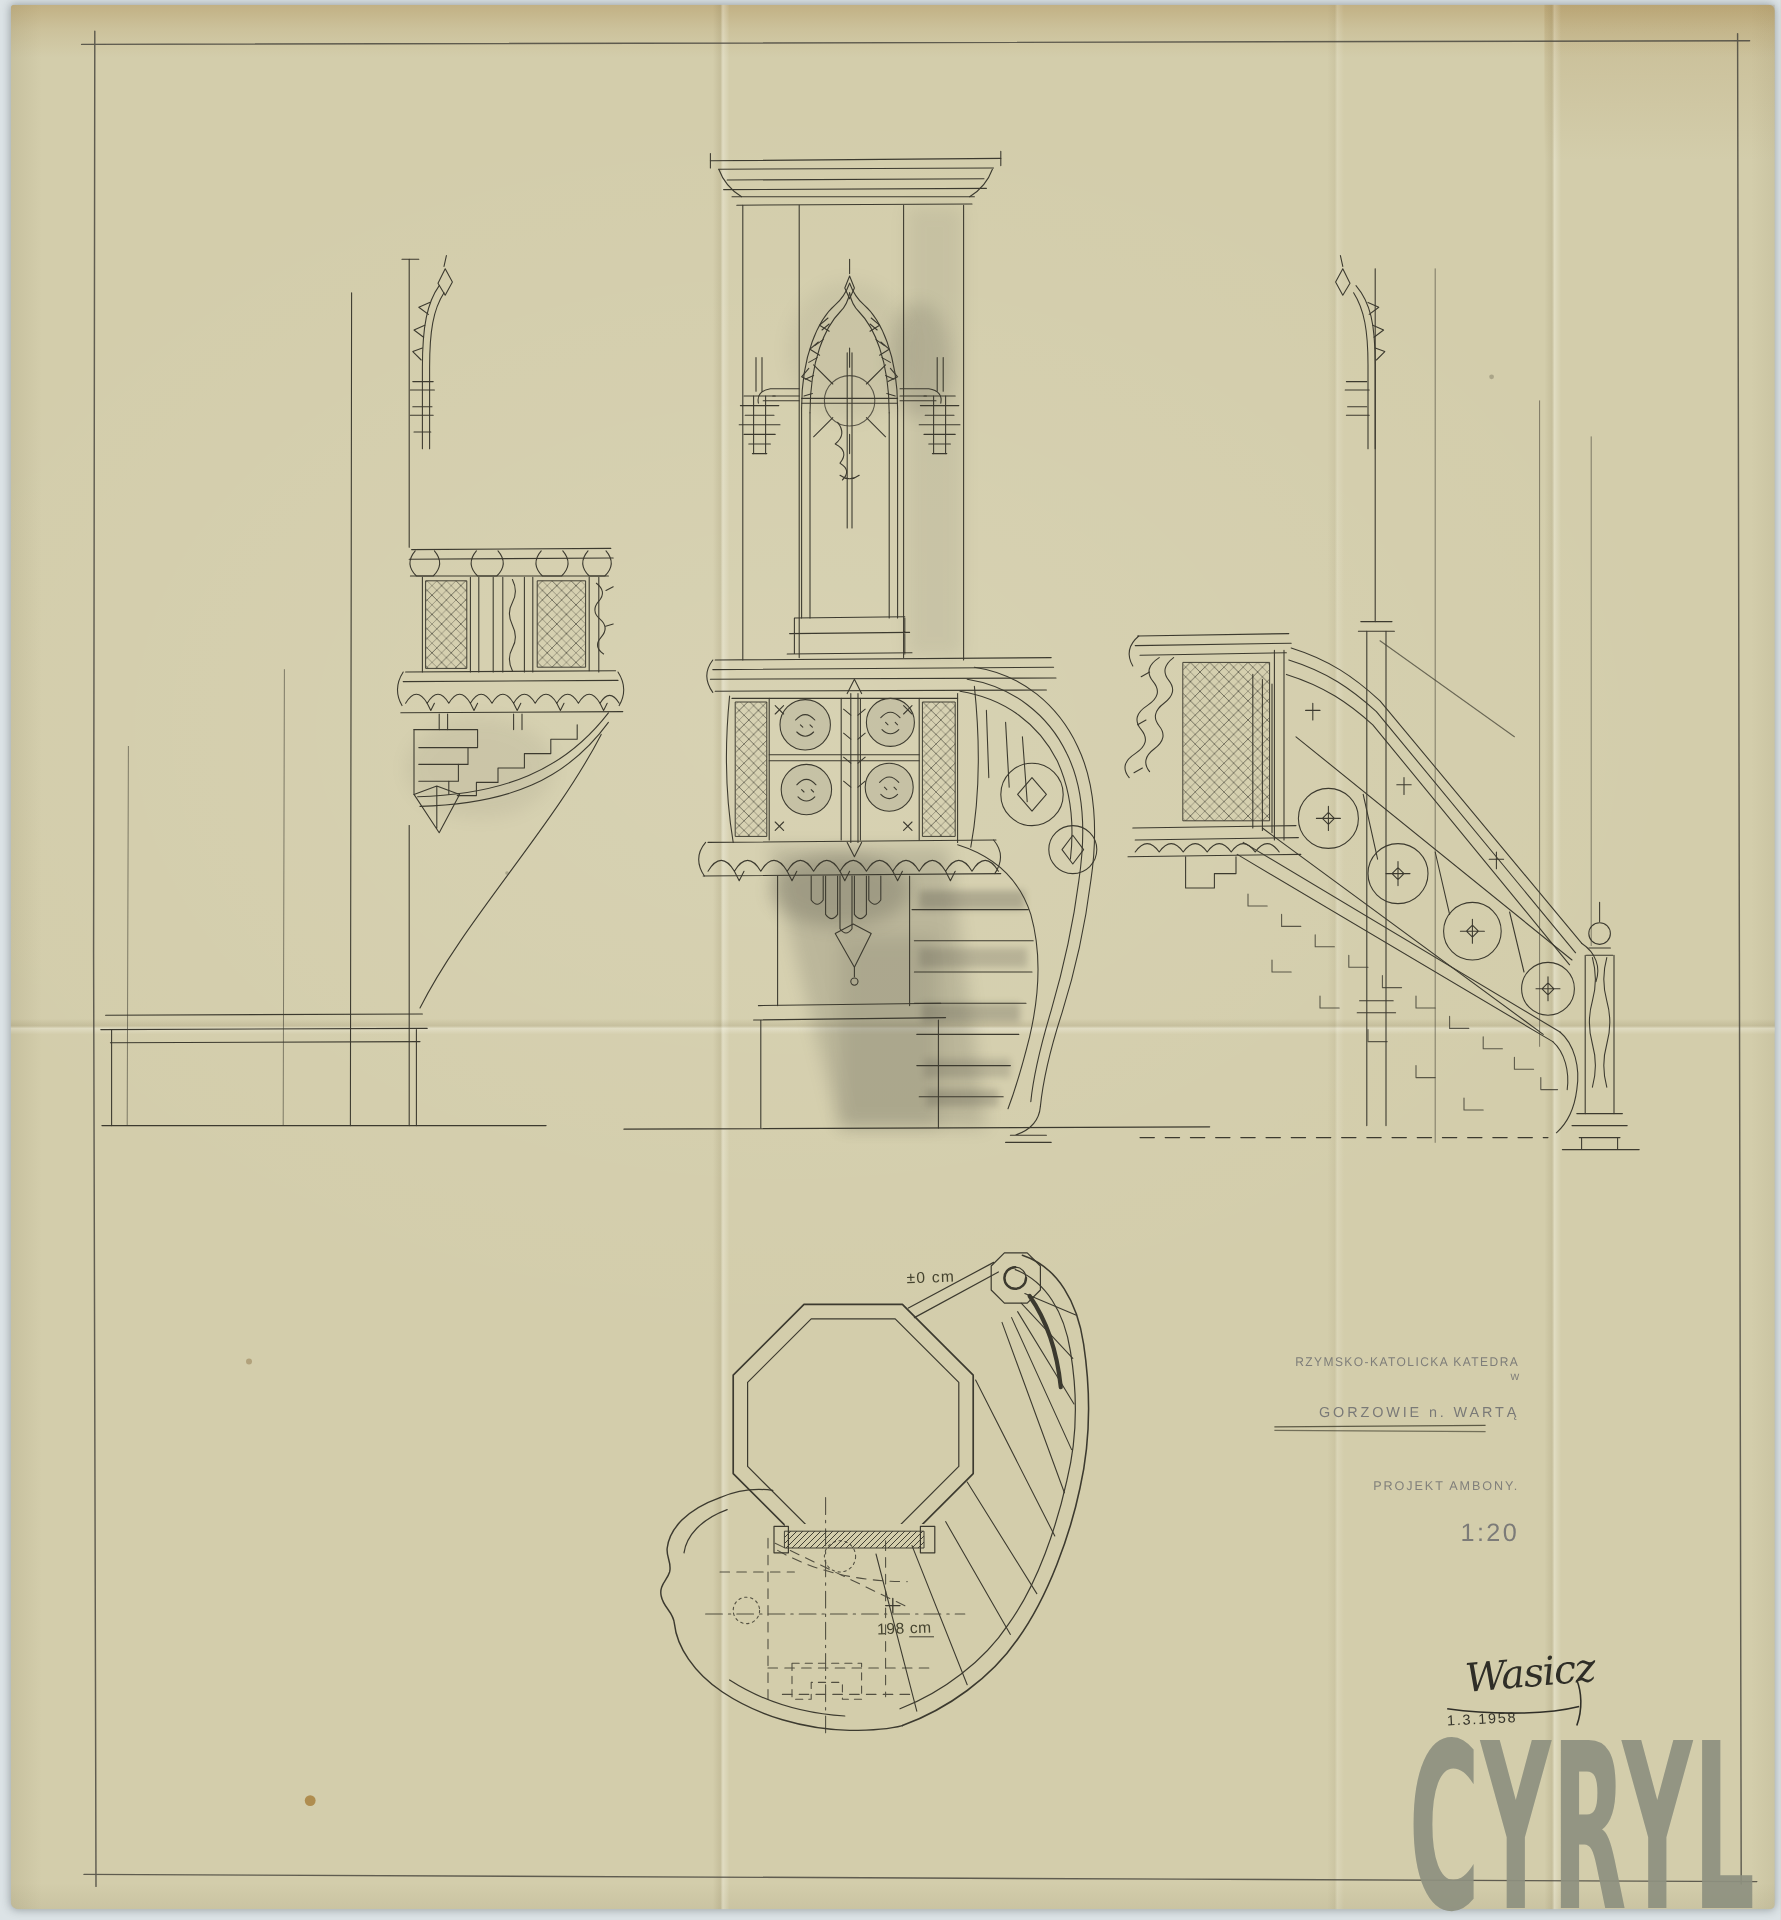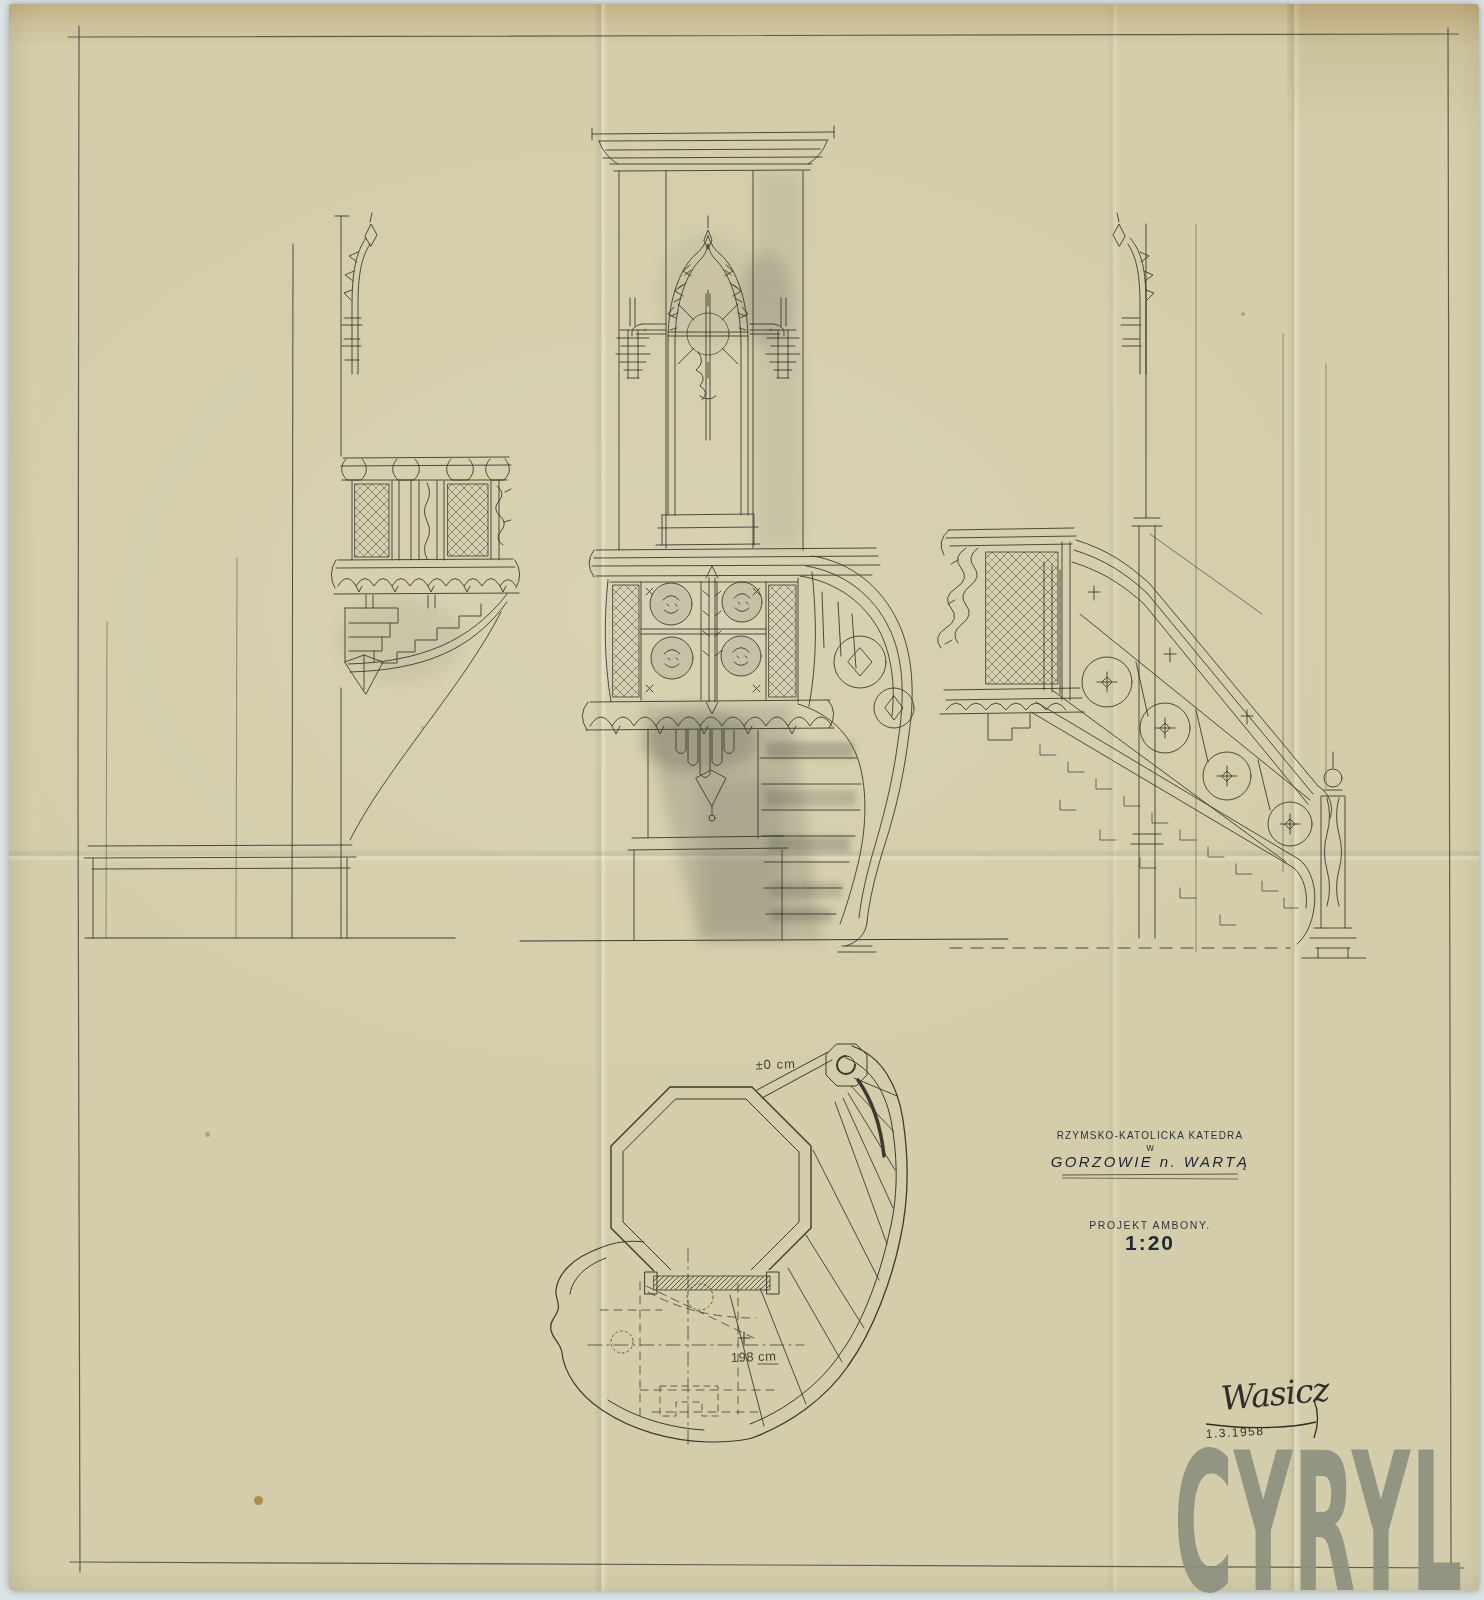--- a/index.html
+++ b/index.html
@@ -21,31 +21,31 @@
     box-shadow:0 0 7px rgba(55,65,70,0.4);
   }
   .crease-v{position:absolute;top:0;bottom:0;width:14px;pointer-events:none;
     background:linear-gradient(90deg, rgba(108,94,54,0) 0%, rgba(108,94,54,0.13) 45%, rgba(255,255,246,0.30) 60%, rgba(108,94,54,0) 100%);}
   .crease-h{position:absolute;left:0;right:0;height:13px;pointer-events:none;
     background:linear-gradient(180deg, rgba(108,94,54,0) 0%, rgba(108,94,54,0.14) 45%, rgba(255,255,248,0.28) 62%, rgba(108,94,54,0) 100%);}
   .corner-tan{position:absolute;pointer-events:none;}
   .stain{position:absolute;border-radius:50%;pointer-events:none;}
   svg{position:absolute;left:0;top:0;}
   #title-block{
-    position:absolute;left:1034px;top:1130px;width:232px;text-align:center;
-    color:#0f172a;
+    position:absolute;left:1034px;top:1130px;width:232px;text-align:right;
+    color:#737373;
   }
   .tb-line1{font-size:10px;letter-spacing:1.2px;opacity:.88;transform:scaleY(1.05);}
   .tb-line2{font-size:10px;margin-top:1px;opacity:.85;}
-  .tb-line3{font-size:15px;letter-spacing:2.4px;margin-top:0;opacity:.92;font-style:italic;}
+  .tb-line3{font-size:12px;letter-spacing:2.4px;margin-top:17px;opacity:.92;}
   .tb-underline{width:176px;margin:4px auto 0 auto;}
   .tb-underline .u1{height:0;border-top:1.6px solid rgba(62,60,44,.8);transform:rotate(-.4deg);}
   .tb-underline .u2{height:0;border-top:1px solid rgba(62,60,44,.65);margin-top:2.5px;transform:rotate(.3deg);}
   .tb-sub{font-size:10.5px;letter-spacing:1.6px;margin-top:40px;opacity:.85;}
-  .tb-scale{font-size:21px;letter-spacing:2px;margin-top:0;opacity:.9;font-weight:bold;}
+  .tb-scale{font-size:21px;letter-spacing:2px;margin-top:21px;opacity:.9;}
 </style>
 </head>
 <body>
 
 <div id="paper">
   <div class="crease-v" style="left:585px;"></div>
   <div class="crease-v" style="left:1097px;opacity:.55;"></div>
   <div class="crease-v" style="left:1278px;"></div>
   <div class="crease-h" style="top:845px;"></div>
   <div class="corner-tan" style="left:1278px;top:0;right:0;height:130px;background:linear-gradient(180deg, rgba(150,113,48,0.18), rgba(150,113,48,0));"></div>

